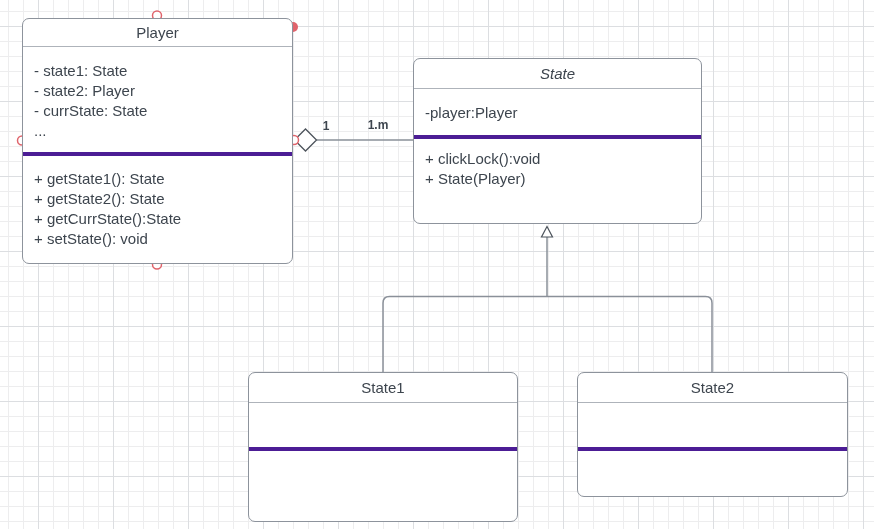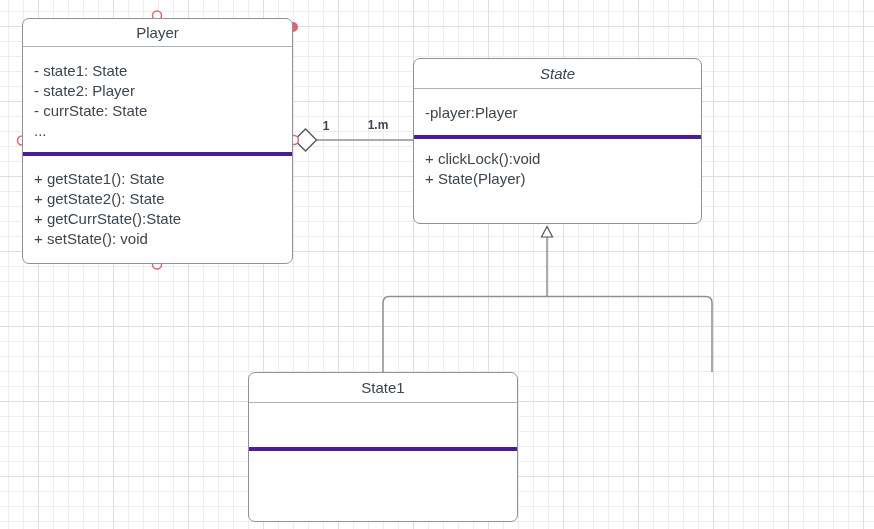--- a/index.html
+++ b/index.html
@@ -106,17 +106,22 @@
         <div class="member-row">+ State(Player)</div>
       </div>
   </div>
 
   <div class="uml-class" style="left:248px;top:372px;width:270px;height:150px;">
     <div class="uml-title" style="height:30px;">State1</div>
     <div class="uml-section sep" style="height:48px;"></div>
     <div class="uml-section" style="flex:1;"></div>
   </div>
 
+  <div class="uml-class" style="left:577px;top:372px;width:271px;height:125px;">
+    <div class="uml-title" style="height:30px;">State2</div>
+    <div class="uml-section sep" style="height:48px;"></div>
+    <div class="uml-section" style="flex:1;"></div>
+  </div>
 
   <span class="edge-label" style="left:320px;top:119px;width:12px;">1</span>
   <span class="edge-label" style="left:364px;top:118px;width:28px;">1.m</span>
 
 </div>
 
 </body></html>

